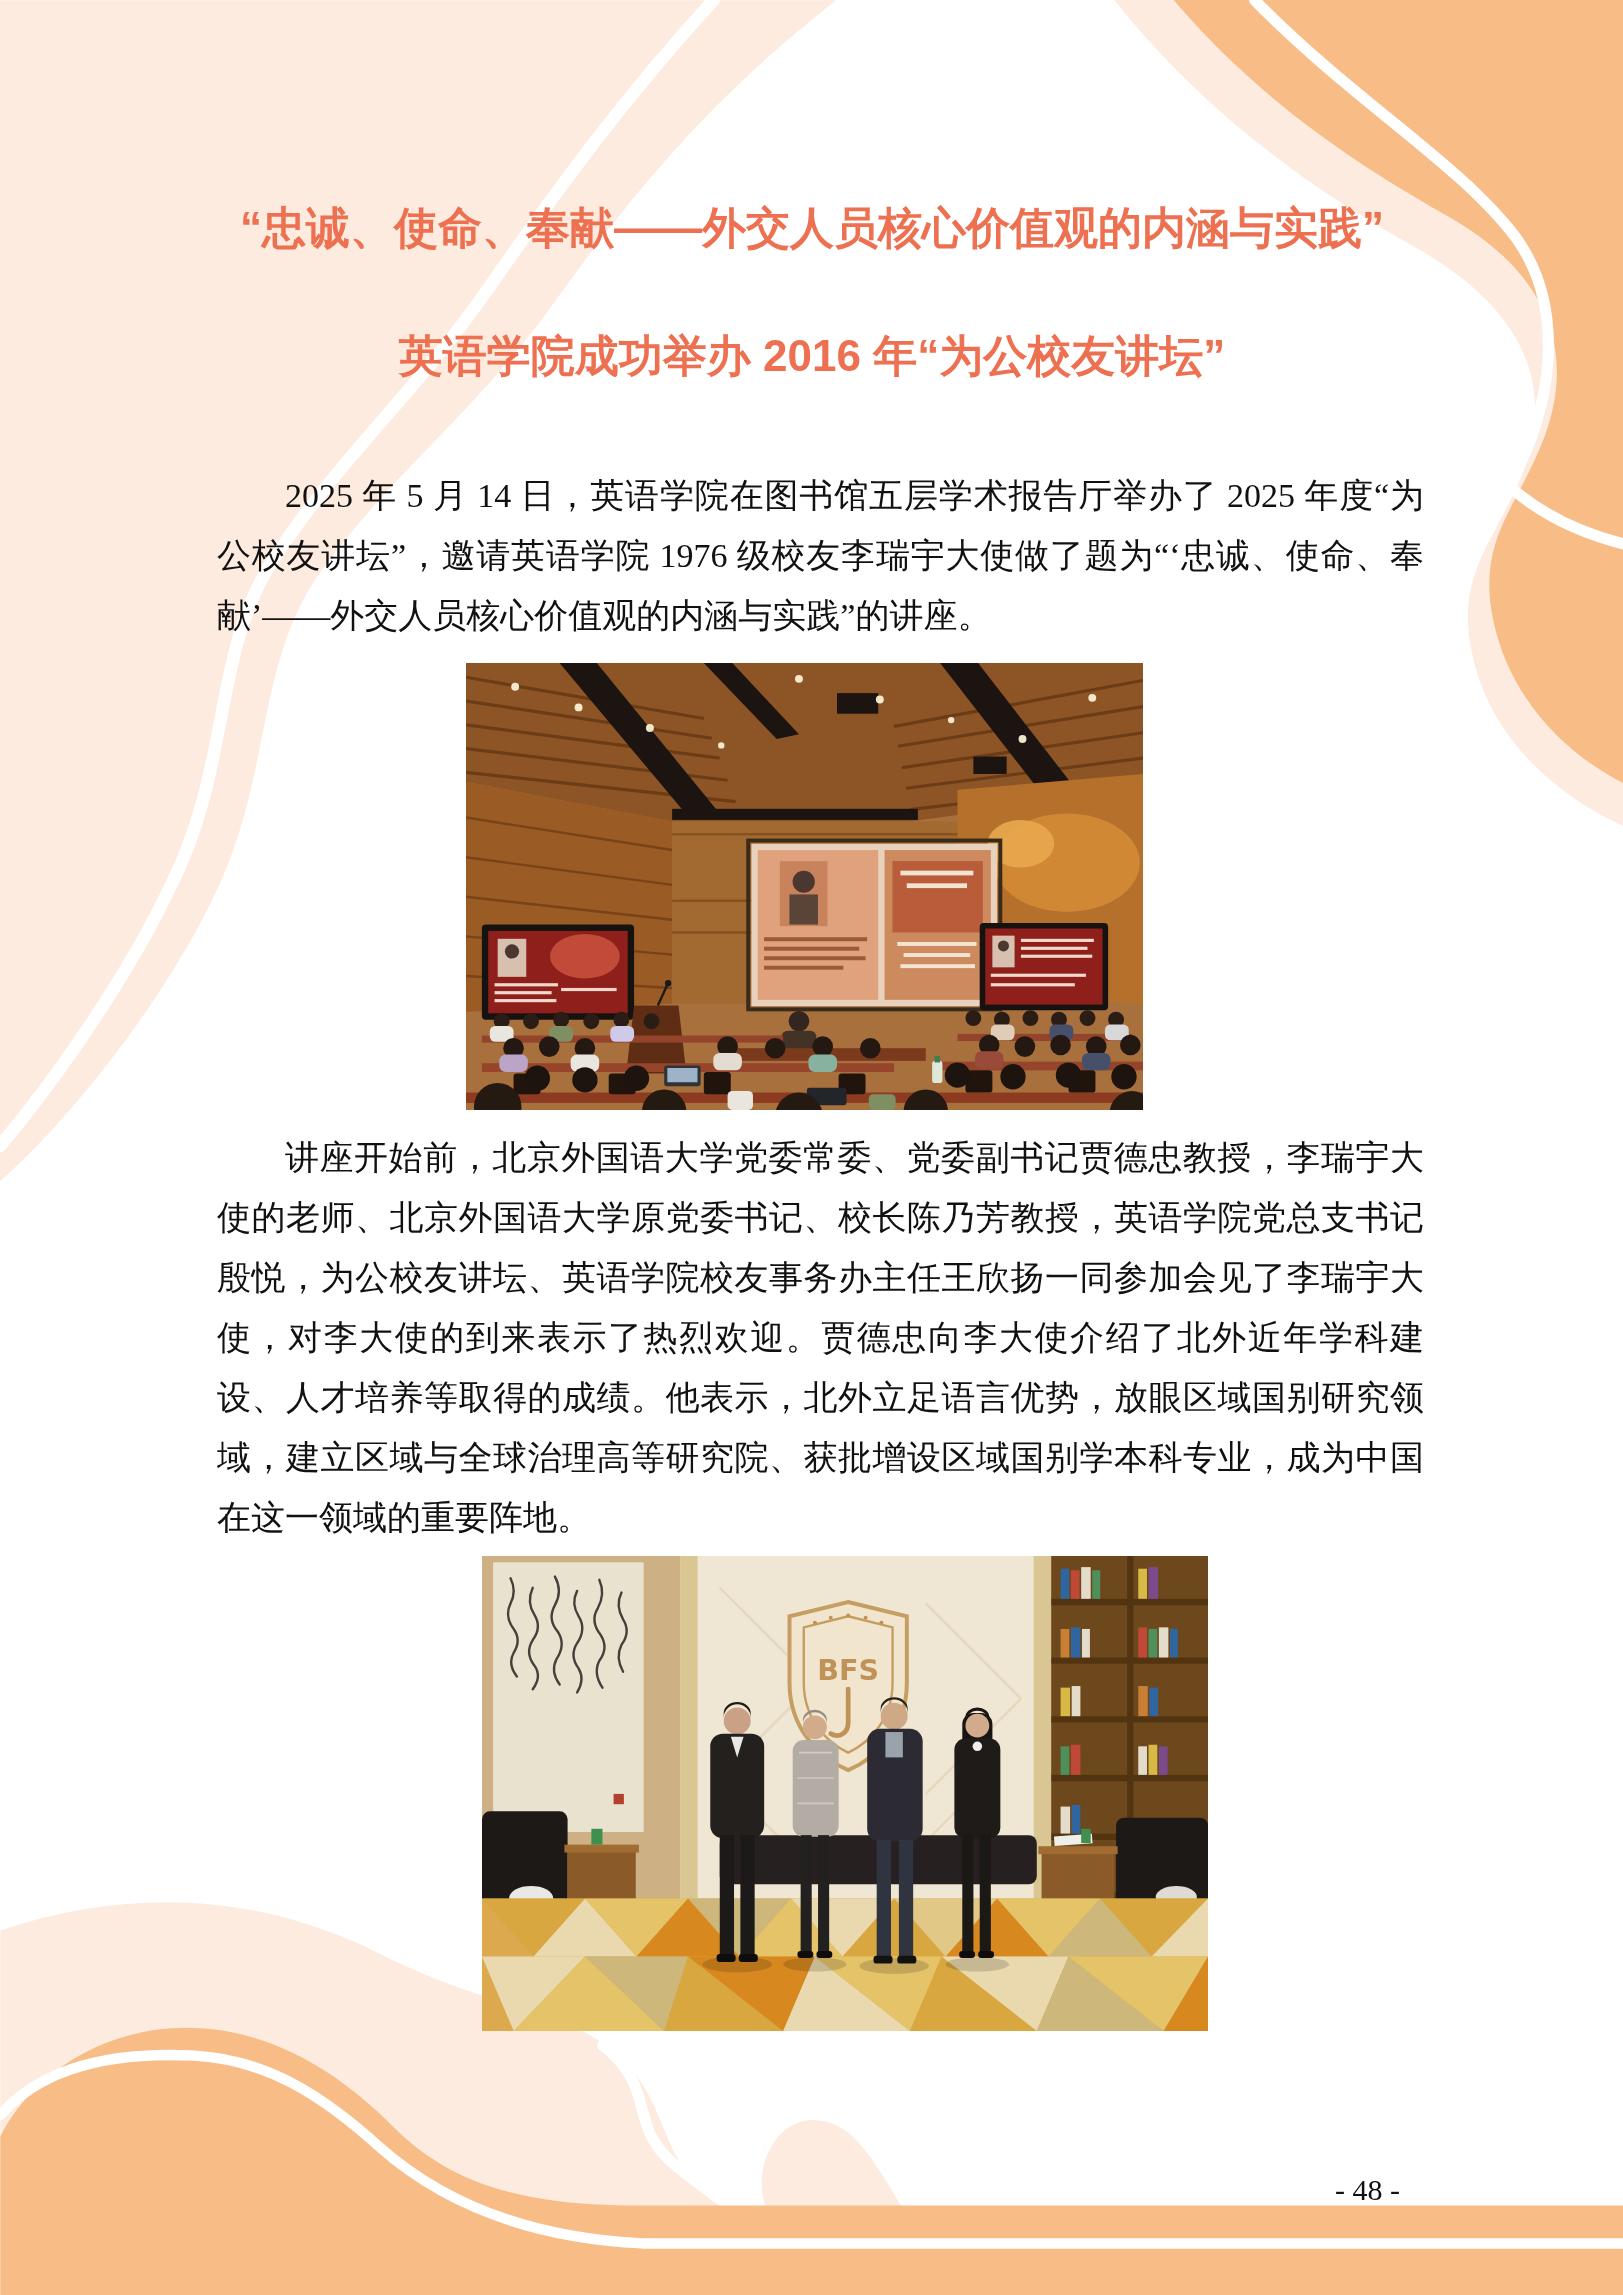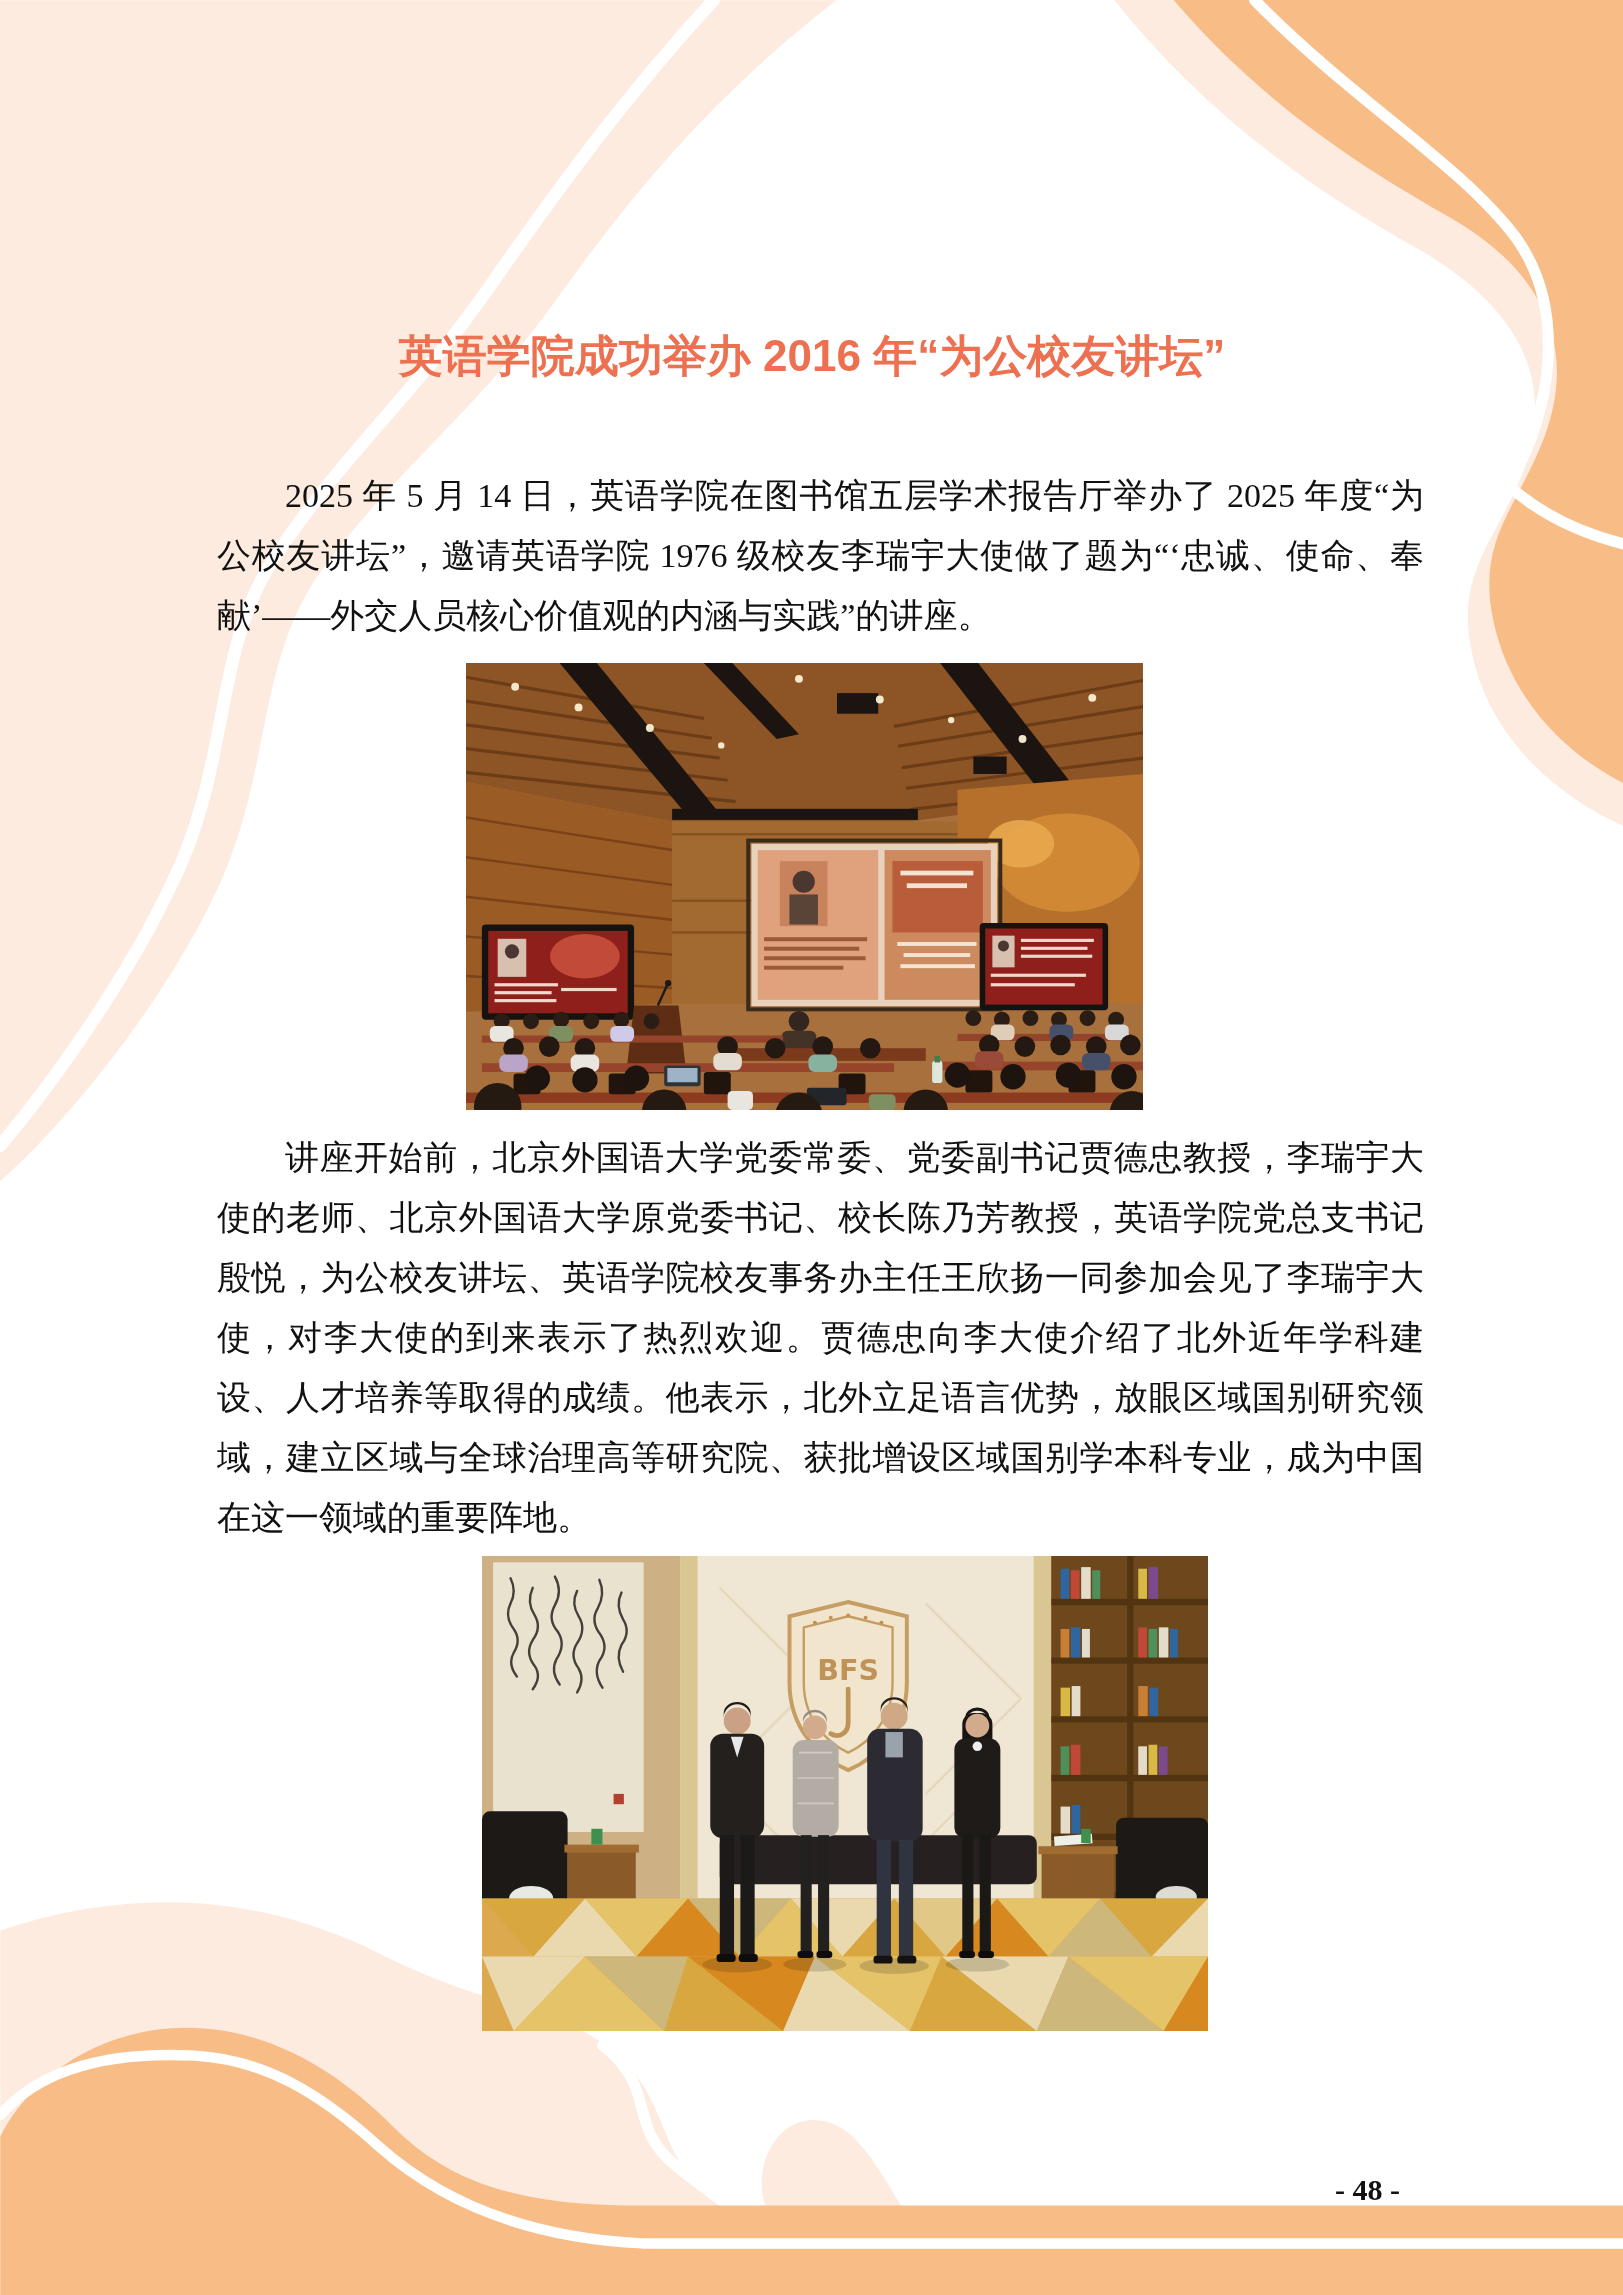--- a/index.html
+++ b/index.html
@@ -26,21 +26,21 @@
     font-family:"Liberation Serif", serif;
   }
   .para-1{top:458px;}
   .para-2{top:1120px;}
   .photo{position:absolute;margin:0;z-index:5;overflow:hidden;}
   .photo svg{display:block;}
   .photo-1{left:466px;top:663px;width:677px;height:447px;}
   .photo-2{left:438px;top:1556px;width:726px;height:475px;padding-left:44px;}
   .page-number{
     position:absolute;left:1292px;top:2173px;width:151px;text-align:center;
-    font-size:30px;color:#111;z-index:6;font-family:"Liberation Serif", serif;font-weight:bold;
+    font-size:30px;color:#111;z-index:6;font-family:"Liberation Serif", serif;
   }
 </style>
 </head>
 <body>
 
 <div class="page">
 
   <svg class="deco deco-top-left" width="872" height="1269" viewBox="0 0 1100 1600">
     <path d="M0,0 L1055,0 C900,120 800,240 700,380 C600,520 500,590 405,720 C320,838 345,985 265,1140 C205,1262 95,1405 0,1490 Z" style="fill:var(--blob_pink,#FCEBDE)"></path>
     <path d="M900,0 C790,120 705,235 615,365 C520,500 430,575 345,705 C268,822 292,965 215,1118 C158,1238 62,1372 0,1445" style="fill:none;stroke:#ffffff;stroke-width:16;stroke-linecap:round"></path>
@@ -53,20 +53,21 @@
   </svg>
 
   <svg class="deco deco-bottom" width="1624" height="432" viewBox="0 0 2048 545">
     <path d="M0,85 C180,25 340,45 480,115 C620,185 700,180 770,235 C840,290 830,360 880,405 C915,437 960,455 1020,545 L0,545 Z" style="fill:var(--blob_pink,#FCEBDE)"></path>
     <path d="M1020,545 C995,470 945,440 965,375 C985,315 1045,308 1085,355 C1125,402 1150,470 1215,545 Z" style="fill:var(--blob_pink,#FCEBDE)"></path>
     <path d="M760,230 C830,285 790,330 850,380 C895,418 940,440 1000,510 C1015,528 1025,536 1035,545" style="fill:none;stroke:#ffffff;stroke-width:14;stroke-linecap:round"></path>
     <path d="M0,545 L0,345 C35,275 120,208 235,208 C338,208 425,262 495,332 C565,402 650,430 790,432 L2048,432 L2048,545 Z" style="fill:var(--blob_orange,#F8BC86)"></path>
     <path d="M0,318 C55,255 145,238 245,243 C335,248 405,292 478,358 C548,420 650,472 810,480 L2048,480" style="fill:none;stroke:#ffffff;stroke-width:13;stroke-linecap:round"></path>
   </svg>
 
+  <h1 class="title title-line1">“忠诚、使命、奉献——外交人员核心价值观的内涵与实践”</h1>
   <h1 class="title title-line2">英语学院成功举办 2016 年“为公校友讲坛”</h1>
 
   <p class="body-para para-1">2025 年 5 月 14 日，英语学院在图书馆五层学术报告厅举办了 2025 年度“为公校友讲坛”，邀请英语学院 1976 级校友李瑞宇大使做了题为“‘忠诚、使命、奉献’——外交人员核心价值观的内涵与实践”的讲座。</p>
 
   <figure class="photo photo-1">
     <svg width="677" height="447" viewBox="0 0 854 564" preserveAspectRatio="none">
       <rect width="854" height="564" fill="#a8703c"></rect>
 
       <polygon points="0,0 854,0 854,160 560,200 260,200 0,150" fill="#8d5526"></polygon>
       <g stroke="#6b3c16" stroke-width="4">

